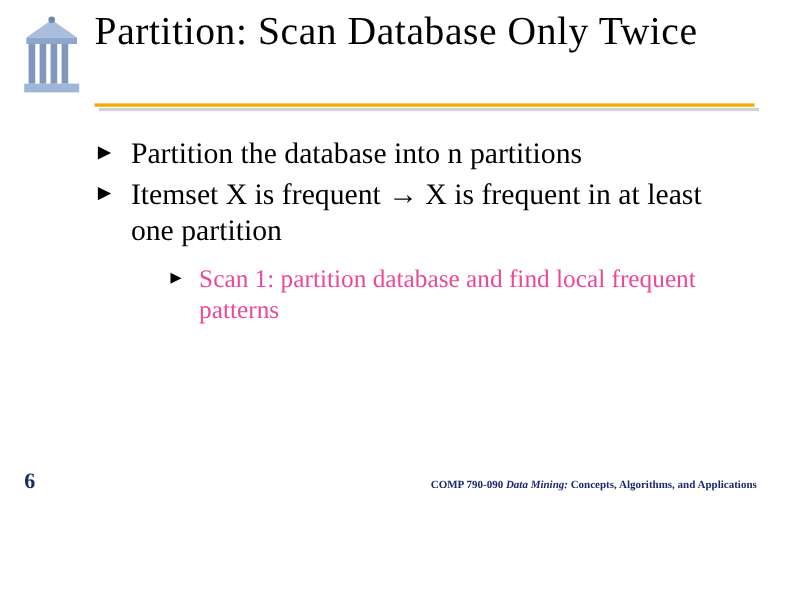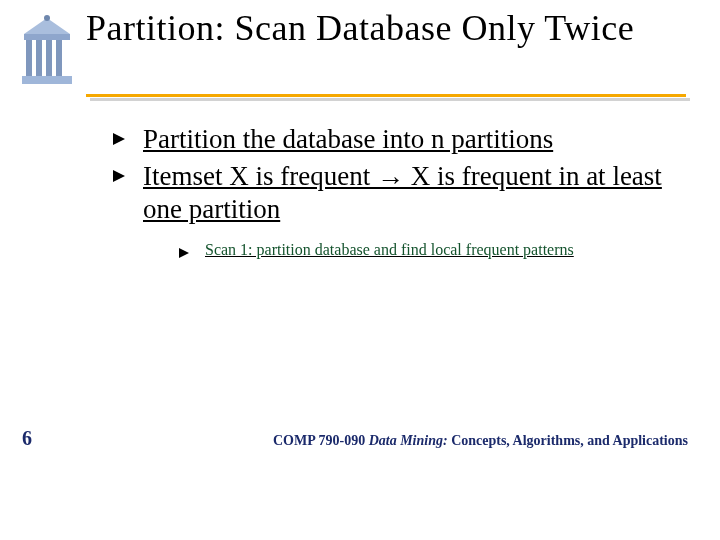--- a/index.html
+++ b/index.html
@@ -45,22 +45,21 @@
   }
   .rule-shadow {
     height: 3px;
     background: #bfbfbf;
     width: 600px;
     margin-left: 4px;
     margin-top: 1px;
     opacity: .7;
   }
   .content {
-    padding: 22px 40px 0 109px;
-    text-decoration: underline;
+    padding: 22px 40px 0 85px;
   }
   ul.lvl1 { list-style: none; }
   ul.lvl1 > li {
     position: relative;
     padding-left: 34px;
     font-size: 27px;
     line-height: 1.22;
     color: #000;
     margin-bottom: 4px;
   }
@@ -71,23 +70,23 @@
     top: 10px;
     width: 0; height: 0;
     border-top: 6px solid transparent;
     border-bottom: 6px solid transparent;
     border-left: 12px solid #000;
   }
   ul.lvl2 { list-style: none; margin: 14px 0 12px 34px; }
   ul.lvl2 > li {
     position: relative;
     padding-left: 28px;
-    font-size: 16px;
+    font-size: 23px;
     line-height: 1.22;
-    color: #14532d;
+    color: #ec4899;
     margin-bottom: 4px;
   }
   ul.lvl2 > li::before {
     content: "";
     position: absolute;
     left: 2px;
     top: 8px;
     width: 0; height: 0;
     border-top: 5px solid transparent;
     border-bottom: 5px solid transparent;
@@ -103,21 +102,21 @@
     align-items: baseline;
     padding: 0 32px 0 22px;
     font-family: Georgia, 'Times New Roman', serif;
     color: #1b2a6b;
   }
   .page-num {
     font-size: 20px;
     font-weight: bold;
   }
   .course {
-    font-size: 14px;
+    font-size: 10px;
   }
   .course .bold { font-weight: bold; }
   .course .ital { font-style: italic; font-weight: bold;}
   .course .rest { font-weight: bold; }
 </style>
 </head>
 <body>
 
 <div class="slide">
 

